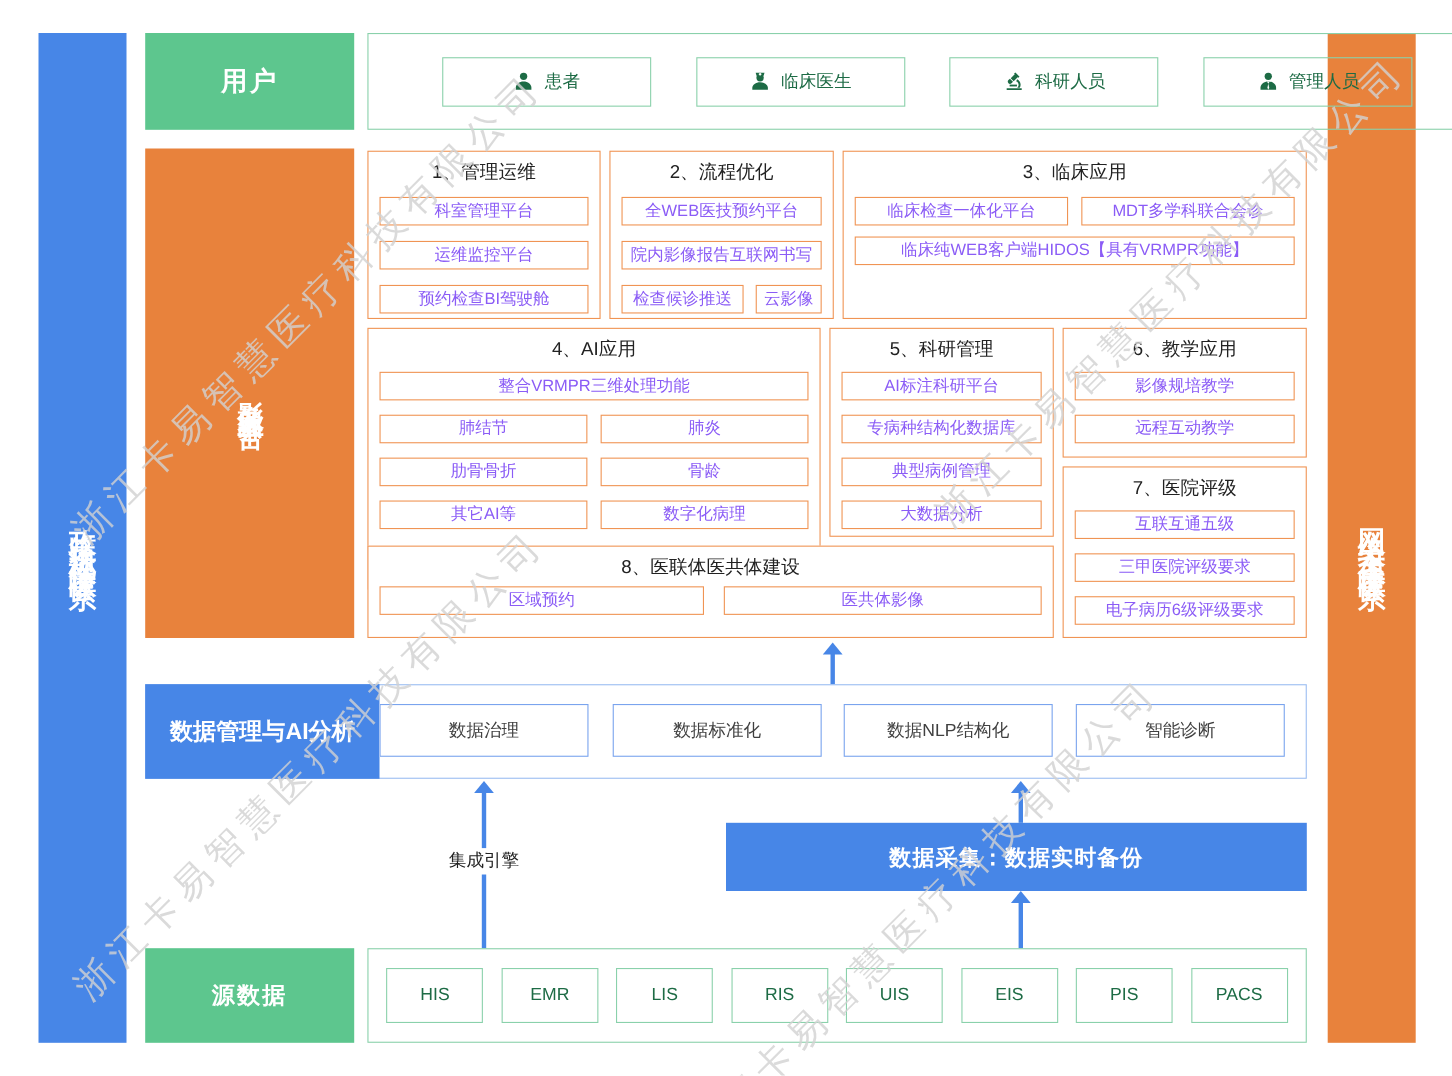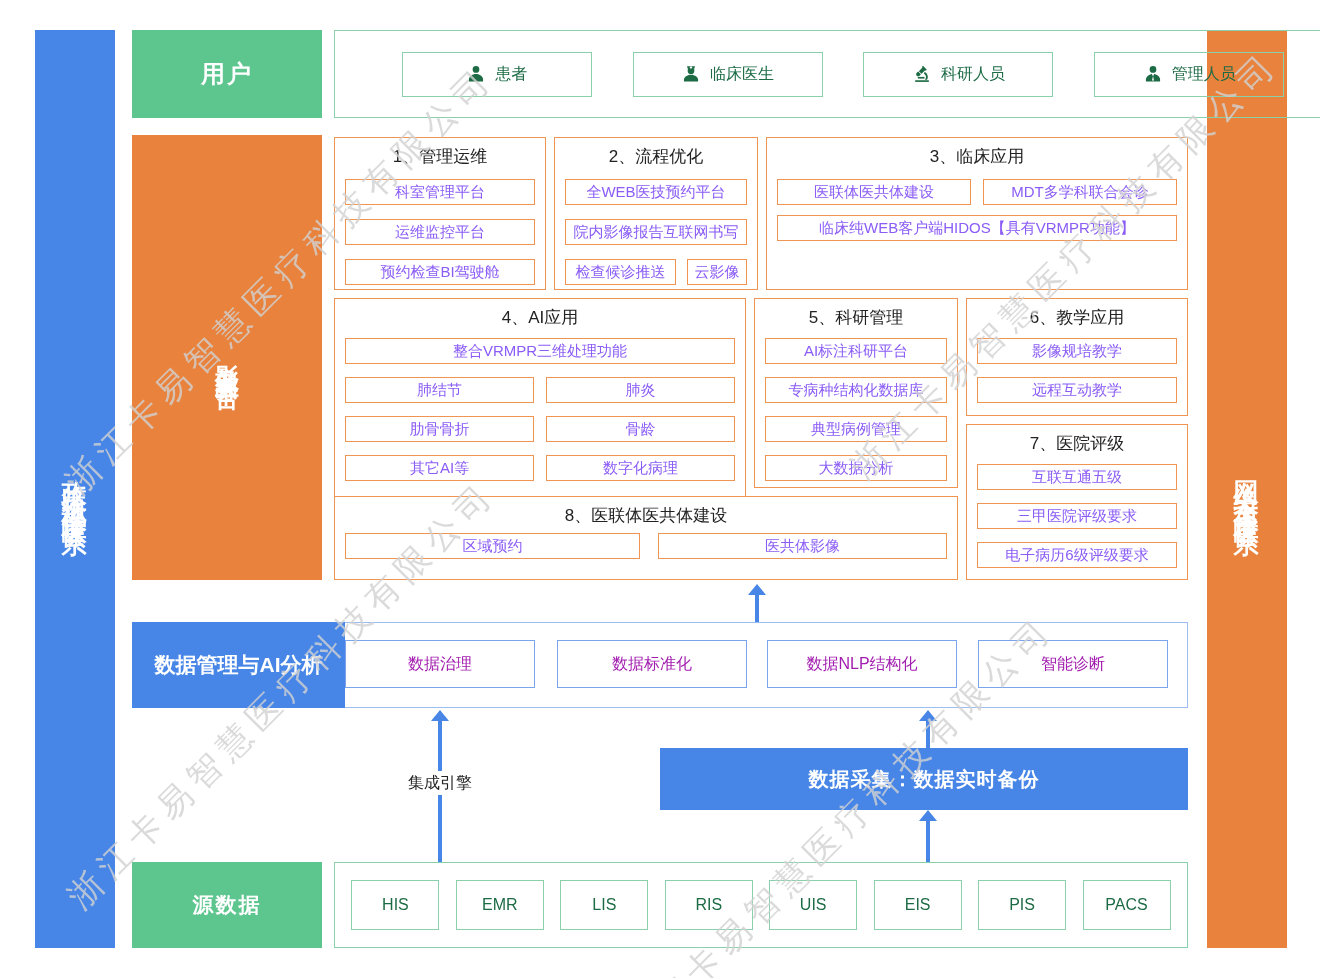--- a/index.html
+++ b/index.html
@@ -42,21 +42,21 @@
   #sec1 .sec-title,#sec2 .sec-title,#sec3 .sec-title{margin-bottom:11px;}
   #sec1 .sec-items,#sec2 .sec-items{gap:14px;}
   #sec3 .sec-items{gap:10px;}
   #sec4 .sec-title,#sec5 .sec-title,#sec6 .sec-title,#sec7 .sec-title{margin-bottom:9px;}
   #sec4 .sec-items,#sec5 .sec-items,#sec6 .sec-items,#sec7 .sec-items{gap:13px;}
   #sec8 .sec-title{margin-bottom:6px;}
   .w485{width:48.5%;}
 
   
   .dm-box{position:absolute;left:132px;top:622px;width:1056px;height:86px;border:1px solid #9bbdf2;box-sizing:border-box;}
-  .dm-item{position:absolute;top:640px;width:190px;height:48px;border:1.5px solid #7aa4ee;box-sizing:border-box;color:#a21caf;font-size:16px;display:flex;align-items:center;justify-content:center;background:#fff;}
+  .dm-item{position:absolute;top:640px;width:190px;height:48px;border:1.5px solid #7aa4ee;box-sizing:border-box;color:#404040;font-size:16px;display:flex;align-items:center;justify-content:center;background:#fff;}
 
   
   .aline{position:absolute;width:4px;background:#4786e7;}
   .ahead{position:absolute;width:0;height:0;border-left:9px solid transparent;border-right:9px solid transparent;border-bottom:11px solid #4786e7;}
   .engine-label{position:absolute;left:394px;top:771px;width:92px;height:24px;background:#fff;color:#222;font-size:16px;text-align:center;line-height:24px;}
 
   
   .collect-bar{position:absolute;left:660px;top:748px;width:528px;height:62px;background:#4786e7;color:#fff;font-weight:bold;font-size:20px;display:flex;align-items:center;justify-content:center;letter-spacing:1px;}
 
   
@@ -144,21 +144,21 @@
         <div class="it" style="width:61%">检查候诊推送</div>
         <div class="it" style="width:33%">云影像</div>
       </div>
     </div>
   </div>
 
   <div class="sec" id="sec3">
     <div class="sec-title">3、临床应用</div>
     <div class="sec-items">
       <div class="irow">
-        <div class="it w485">医联体医共体建设</div>
+        <div class="it w485">临床检查一体化平台</div>
         <div class="it w485">MDT多学科联合会诊</div>
       </div>
       <div class="it">临床纯WEB客户端HIDOS【具有VRMPR功能】</div>
     </div>
   </div>
 
   <div class="sec" id="sec4">
     <div class="sec-title">4、AI应用</div>
     <div class="sec-items">
       <div class="it">整合VRMPR三维处理功能</div>

